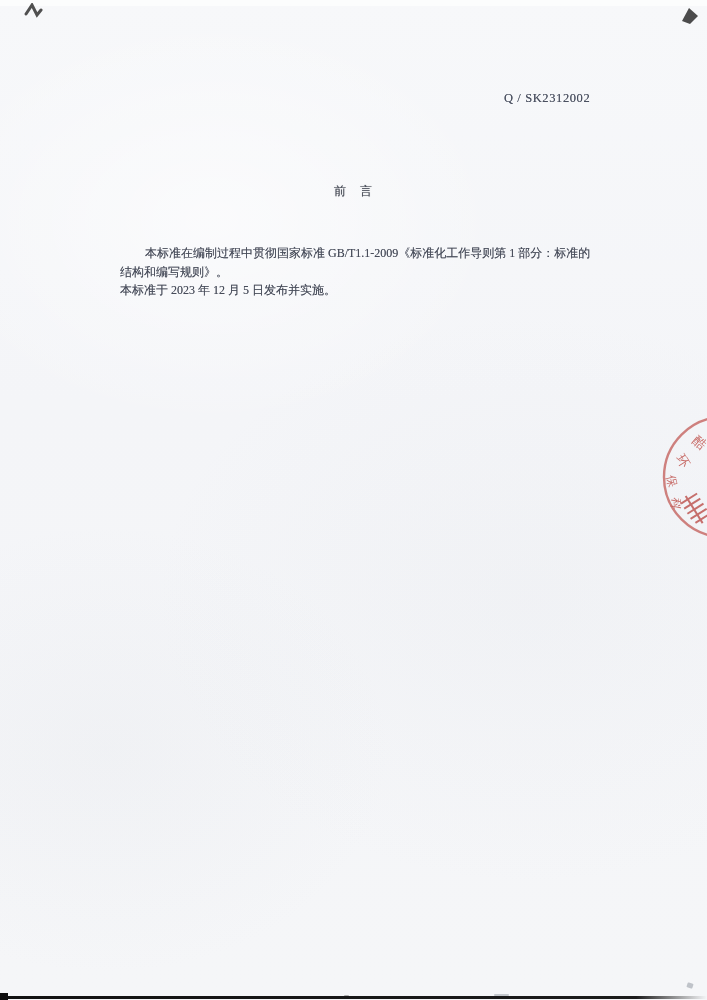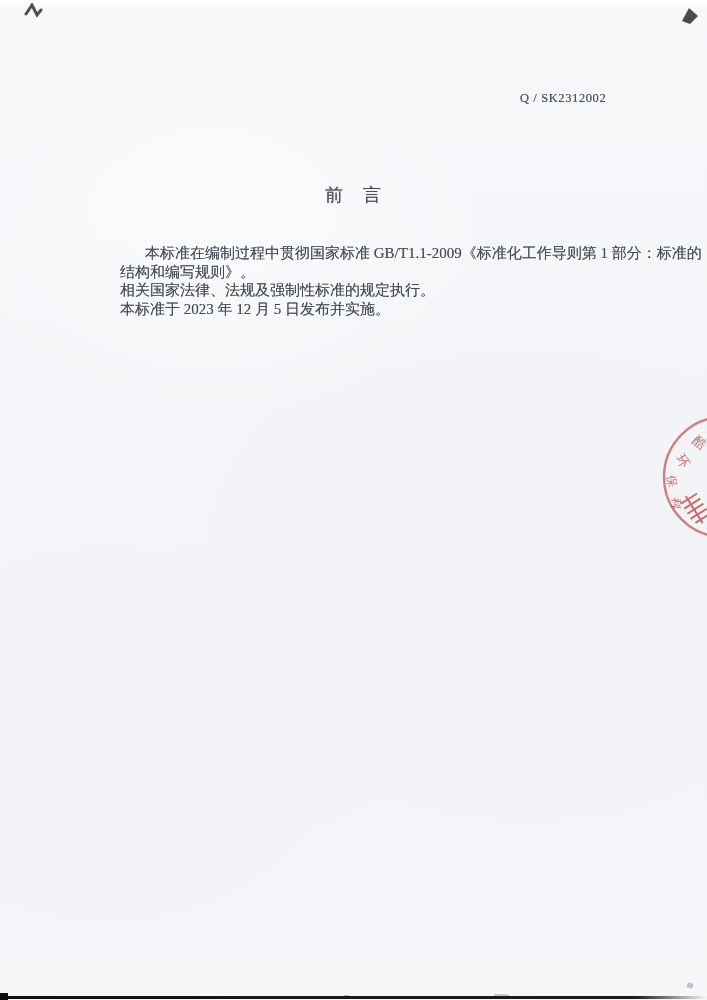--- a/index.html
+++ b/index.html
@@ -13,30 +13,30 @@
     background:
       radial-gradient(ellipse 420px 300px at 30% 22%, rgba(255,255,255,.55), rgba(255,255,255,0) 70%),
       radial-gradient(ellipse 500px 380px at 75% 60%, rgba(203,208,216,.10), rgba(203,208,216,0) 75%),
       radial-gradient(ellipse 380px 300px at 15% 75%, rgba(198,203,211,.10), rgba(198,203,211,0) 75%),
       linear-gradient(180deg, #f7f8fa 0%, #f4f5f8 40%, #f5f6f8 100%);
   }
   .topsheen{position:absolute;left:0;top:0;width:100%;height:6px;background:rgba(255,255,255,.65);}
   .doc-code{
     position:absolute;left:504px;top:91px;
     font-size:12.5px;letter-spacing:.6px;color:#4a5060;
-    text-shadow:0 0 .6px rgba(74,80,96,.7);white-space:pre;margin-left:16px;
+    text-shadow:0 0 .6px rgba(74,80,96,.7);white-space:pre;
   }
   .title{
     position:absolute;left:0;top:183px;width:100%;text-align:center;
-    font-size:18px;letter-spacing:1px;color:#494d58;
+    font-size:12px;letter-spacing:1px;color:#494d58;
     text-shadow:0 0 .7px rgba(73,77,88,.65);white-space:pre;
   }
   .body-block{position:absolute;left:120px;top:244px;}
   .line{
-    font-size:15px;line-height:18.6px;color:#464b59;
+    font-size:12px;line-height:18.6px;color:#464b59;
     white-space:pre;text-shadow:0 0 .6px rgba(70,75,89,.6);
   }
   .indent{padding-left:25px;}
   .seal{position:absolute;left:650px;top:407px;width:57px;height:150px;}
   .seal text{
     font-family:"Liberation Serif","DejaVu Serif",serif;
     fill:#c05550;opacity:.85;
   }
   .corner-mark{position:absolute;opacity:.85;}
   .edge-bottom{
@@ -62,21 +62,20 @@
     <path d="M1,14 L8,1 L17,9 L9,17 Z" fill="#2e2e2e"></path>
   </svg>
 
   <div class="doc-code">Q / SK2312002</div>
 
   <div class="title">前　言</div>
 
   <div class="body-block">
     <div class="line indent">本标准在编制过程中贯彻国家标准 GB/T1.1-2009《标准化工作导则第 1 部分：标准的</div>
     <div class="line">结构和编写规则》。</div>
-    <div class="line">相关国家法律、法规及强制性标准的规定执行。</div>
     <div class="line">本标准于 2023 年 12 月 5 日发布并实施。</div>
   </div>
 
   <svg class="seal" viewBox="0 0 57 150">
     <circle cx="74" cy="70" r="60" fill="none" stroke="#c4635f" stroke-width="2.4" opacity=".8"></circle>
     <text x="45" y="36" font-size="13" transform="rotate(40 45 31)">酷</text>
     <text x="30" y="53" font-size="13" transform="rotate(58 30 48)">环</text>
     <text x="21" y="73" font-size="12" transform="rotate(76 21 68)">保</text>
     <text x="28" y="96" font-size="12" transform="rotate(100 28 91)">科</text>
 

